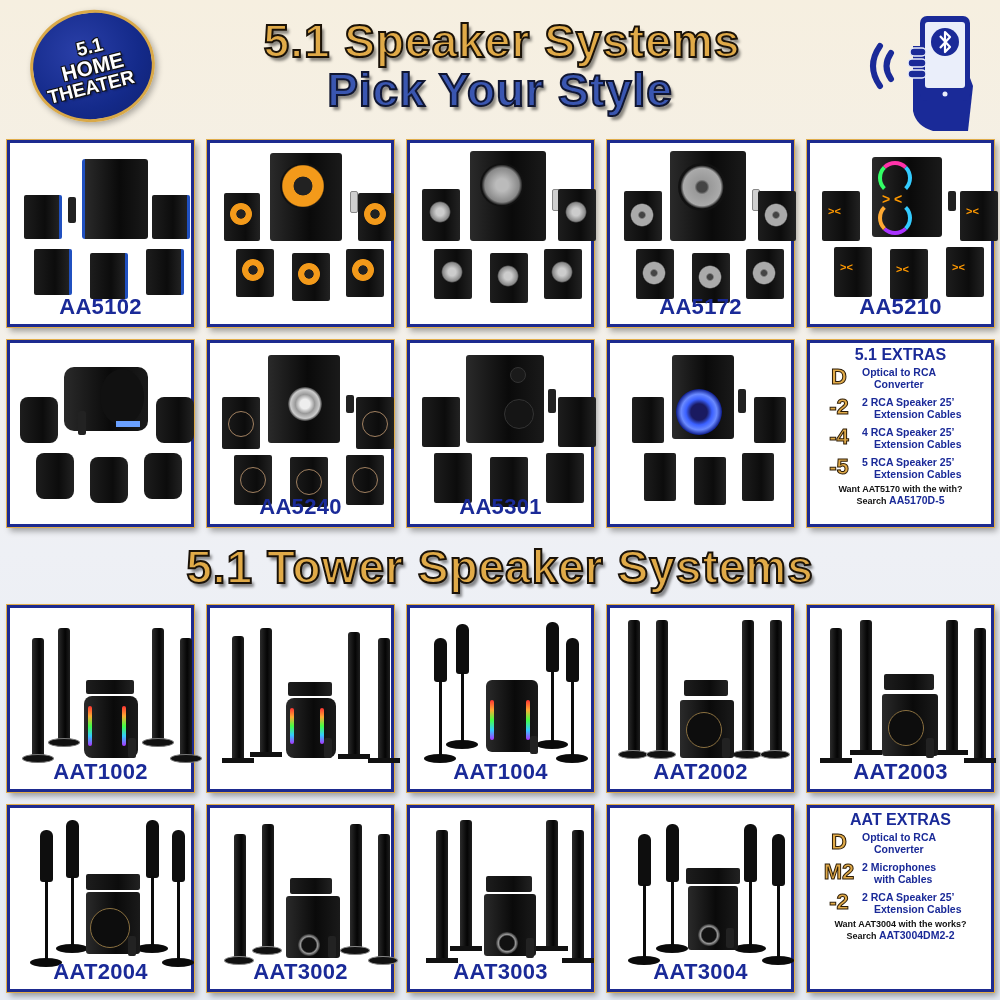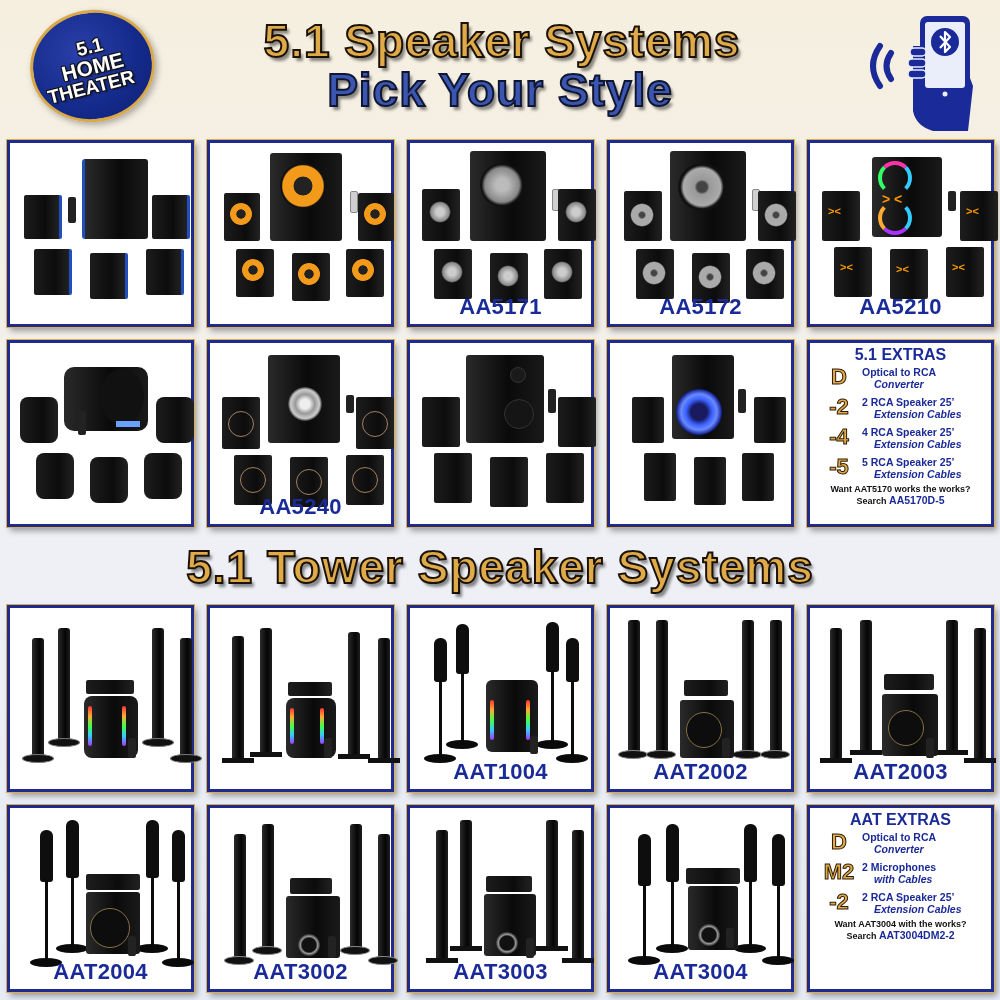--- a/index.html
+++ b/index.html
@@ -79,21 +79,21 @@
 
   
   .extras { padding: 3px 6px 0 6px; }
   .extras .ehead { text-align: center; font-size: 16px; font-weight: 900; color: #1a2a98; line-height: 18px; }
   .erow { display: flex; align-items: flex-start; height: 30px; }
   .erow .code {
     width: 46px; font-size: 22px; font-weight: 900; color: #e0aa48;
     -webkit-text-stroke: 1px #2a1a05; line-height: 26px; text-align: center;
   }
   .erow .desc { font-size: 10.5px; font-weight: 700; color: #1a2a98; line-height: 12px; padding-top: 2px; }
-  .erow .desc .l2 { display: block; padding-left: 12px; font-style: italic; }
+  .erow .desc .l2 { display: block; padding-left: 12px; }
   .extras .foot { text-align: center; font-size: 9px; font-weight: 700; color: #111; line-height: 11px; margin-top: 0px; }
   .extras .foot .sku { color: #1a2a98; font-size: 10.5px; font-weight: 900; }
 </style>
 </head>
 <body>
 
 <div class="badge">
   <span class="b1">5.1</span>
   <span class="b2">HOME</span>
   <span class="b3">THEATER</span>
@@ -124,20 +124,21 @@
 <div class="card" style="left:7px;top:140px">
   <div class="img">
     <div class="sub" style="left:66px;top:10px;width:66px;height:80px;border-left:3px solid #2050c0;"></div>
     <div class="remote" style="left:52px;top:48px;"></div>
     <div class="box" style="left:8px;top:46px;width:38px;height:44px;border-right:3px solid #2050c0;"></div>
     <div class="box" style="left:136px;top:46px;width:38px;height:44px;border-right:3px solid #2050c0;"></div>
     <div class="box" style="left:18px;top:100px;width:38px;height:46px;border-right:3px solid #2050c0;"></div>
     <div class="box" style="left:74px;top:104px;width:38px;height:46px;border-right:3px solid #2050c0;"></div>
     <div class="box" style="left:130px;top:100px;width:38px;height:46px;border-right:3px solid #2050c0;"></div>
   </div>
+  <div class="label">AA5102</div>
 </div>
 
 <div class="card" style="left:207px;top:140px">
   <div class="img">
     <div class="sub" style="left:54px;top:4px;width:72px;height:88px;"></div>
     <div class="cone" style="left:64px;top:14px;width:46px;height:46px;background:radial-gradient(circle,#222 28%,#f39a1a 30%,#f39a1a 62%,#111 66%);"></div>
     <div class="remote silver" style="left:134px;top:42px;height:22px;"></div>
     <div class="box" style="left:8px;top:44px;width:36px;height:48px;"></div>
     <div class="cone" style="left:14px;top:54px;width:22px;height:22px;background:radial-gradient(circle,#222 28%,#f39a1a 32%,#f39a1a 70%,#111 74%);"></div>
     <div class="box" style="left:142px;top:44px;width:36px;height:48px;"></div>
@@ -160,21 +161,20 @@
     <div class="cone" style="left:13px;top:52px;width:22px;height:22px;background:radial-gradient(circle,#ccc 25%,#888 60%,#111 70%);"></div>
     <div class="box" style="left:142px;top:40px;width:38px;height:52px;"></div>
     <div class="cone" style="left:149px;top:52px;width:22px;height:22px;background:radial-gradient(circle,#ccc 25%,#888 60%,#111 70%);"></div>
     <div class="box" style="left:18px;top:100px;width:38px;height:50px;"></div>
     <div class="cone" style="left:25px;top:112px;width:22px;height:22px;background:radial-gradient(circle,#ccc 25%,#888 60%,#111 70%);"></div>
     <div class="box" style="left:74px;top:104px;width:38px;height:50px;"></div>
     <div class="cone" style="left:81px;top:116px;width:22px;height:22px;background:radial-gradient(circle,#ccc 25%,#888 60%,#111 70%);"></div>
     <div class="box" style="left:128px;top:100px;width:38px;height:50px;"></div>
     <div class="cone" style="left:135px;top:112px;width:22px;height:22px;background:radial-gradient(circle,#ccc 25%,#888 60%,#111 70%);"></div>
   </div>
-  <div class="label">AA5171</div>
 </div>
 
 <div class="card" style="left:607px;top:140px">
   <div class="img">
     <div class="sub" style="left:54px;top:2px;width:76px;height:90px;"></div>
     <div class="cone" style="left:62px;top:14px;width:48px;height:48px;background:radial-gradient(circle,#444 15%,#999 22%,#aaa 55%,#111 64%);"></div>
     <div class="remote silver" style="left:136px;top:40px;height:22px;"></div>
     <div class="box" style="left:8px;top:42px;width:38px;height:50px;"></div>
     <div class="cone" style="left:14px;top:54px;width:24px;height:24px;background:radial-gradient(circle,#444 15%,#aaa 25%,#aaa 62%,#111 70%);"></div>
     <div class="box" style="left:142px;top:42px;width:38px;height:50px;"></div>
@@ -248,20 +248,21 @@
     <div class="sub" style="left:50px;top:6px;width:78px;height:88px;"></div>
     <div class="cone" style="left:94px;top:18px;width:16px;height:16px;background:#1a1a1a;border:1px solid #333;"></div>
     <div class="cone" style="left:88px;top:50px;width:30px;height:30px;background:#151515;border:1px solid #333;"></div>
     <div class="remote" style="left:132px;top:40px;height:24px;"></div>
     <div class="box" style="left:6px;top:48px;width:38px;height:50px;"></div>
     <div class="box" style="left:142px;top:48px;width:38px;height:50px;"></div>
     <div class="box" style="left:18px;top:104px;width:38px;height:50px;"></div>
     <div class="box" style="left:74px;top:108px;width:38px;height:50px;"></div>
     <div class="box" style="left:130px;top:104px;width:38px;height:50px;"></div>
   </div>
+  <div class="label">AA5301</div>
 </div>
 
 <div class="card" style="left:607px;top:340px">
   <div class="img">
     <div class="sub" style="left:56px;top:6px;width:62px;height:84px;"></div>
     <div class="cone" style="left:60px;top:40px;width:46px;height:46px;background:radial-gradient(circle,#1a1a60 25%,#3a60ff 40%,#6a8aff 55%,#102090 70%,#0a0a0a 75%);"></div>
     <div class="remote" style="left:122px;top:40px;height:24px;"></div>
     <div class="box" style="left:16px;top:48px;width:32px;height:46px;"></div>
     <div class="box" style="left:138px;top:48px;width:32px;height:46px;"></div>
     <div class="box" style="left:28px;top:104px;width:32px;height:48px;"></div>
@@ -282,21 +283,21 @@
   </div>
   <div class="erow">
     <div class="code">-4</div>
     <div class="desc"><span>4 RCA Speaker 25’</span><span class="l2">Extension Cables</span></div>
   </div>
   <div class="erow">
     <div class="code">-5</div>
     <div class="desc"><span>5 RCA Speaker 25’</span><span class="l2">Extension Cables</span></div>
   </div>
   <div class="foot">
-    <div>Want AAT5170 works the works?</div>
+    <div>Want AAT5170 with the with?</div>
     <div><span>Search</span> <span class="sku">AA5170D-5</span></div>
   </div>
 </div>
 
 <div class="title gold t3">5.1 Tower Speaker Systems</div>
 
 <div class="card" style="left:7px;top:605px">
   <div class="img">
     <div class="tower" style="left:16px;top:24px;height:118px;"></div>
       <div class="base-disc" style="left:6px;top:140px;width:32px;background:#111;border:1px solid #777;"></div>
@@ -305,20 +306,21 @@
     <div class="tower" style="left:136px;top:14px;height:112px;"></div>
       <div class="base-disc" style="left:126px;top:124px;width:32px;background:#111;border:1px solid #777;"></div>
     <div class="tower" style="left:164px;top:24px;height:118px;"></div>
       <div class="base-disc" style="left:154px;top:140px;width:32px;background:#111;border:1px solid #777;"></div>
     <div class="box" style="left:70px;top:66px;width:48px;height:14px;"></div>
     <div class="sub" style="left:68px;top:82px;width:54px;height:62px;border-radius:8px;"></div>
     <div class="rgb" style="left:72px;top:92px;height:40px;"></div>
     <div class="rgb" style="left:106px;top:92px;height:40px;"></div>
     <div class="remote" style="left:112px;top:124px;height:20px;"></div>
   </div>
+  <div class="label">AAT1002</div>
 </div>
 
 <div class="card" style="left:207px;top:605px">
   <div class="img">
     <div class="tower" style="left:16px;top:22px;height:122px;"></div>
       <div class="base-flat" style="left:6px;top:144px;width:32px;"></div>
     <div class="tower" style="left:44px;top:14px;height:124px;"></div>
       <div class="base-flat" style="left:34px;top:138px;width:32px;"></div>
     <div class="tower" style="left:132px;top:18px;height:122px;"></div>
       <div class="base-flat" style="left:122px;top:140px;width:32px;"></div>

